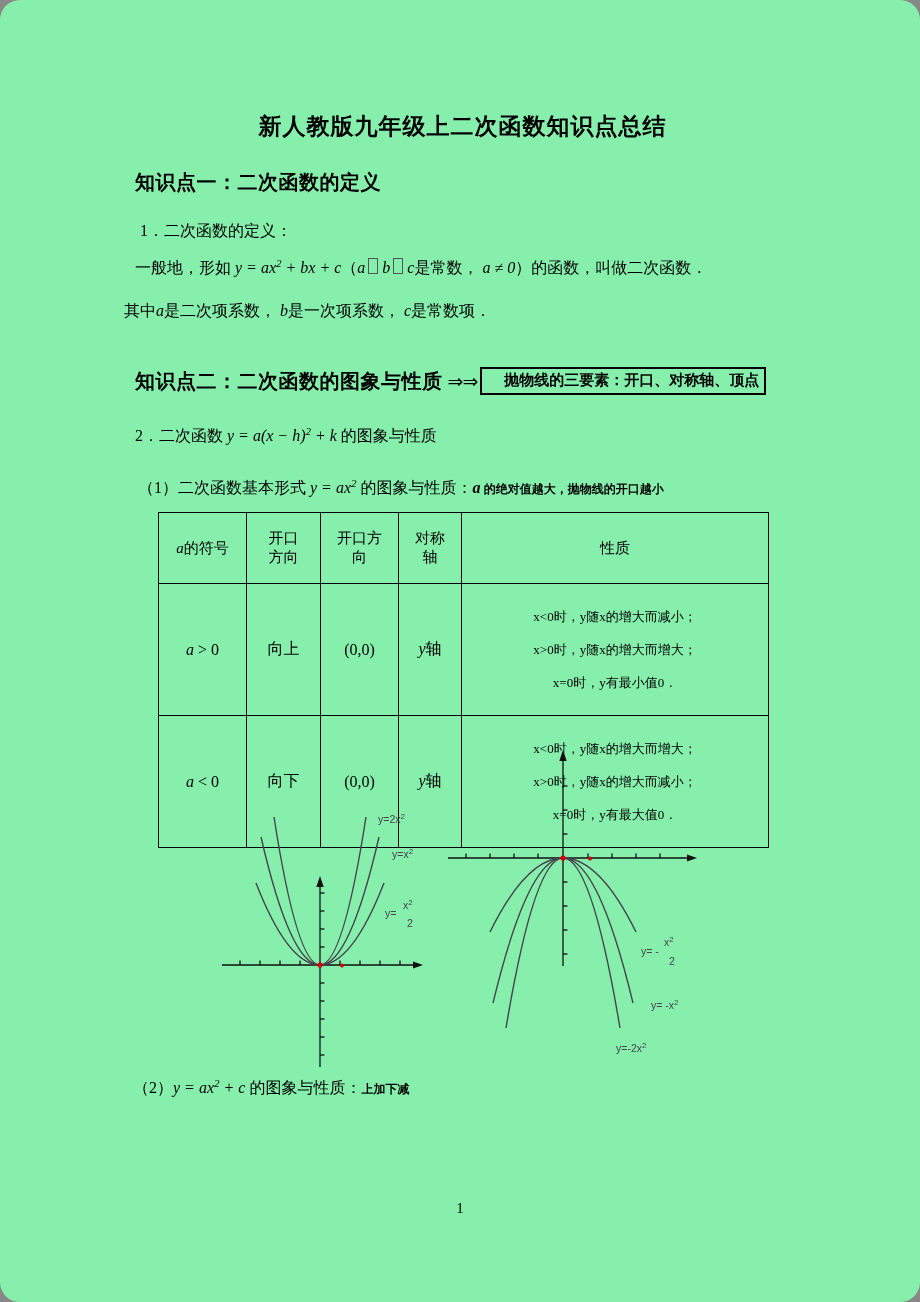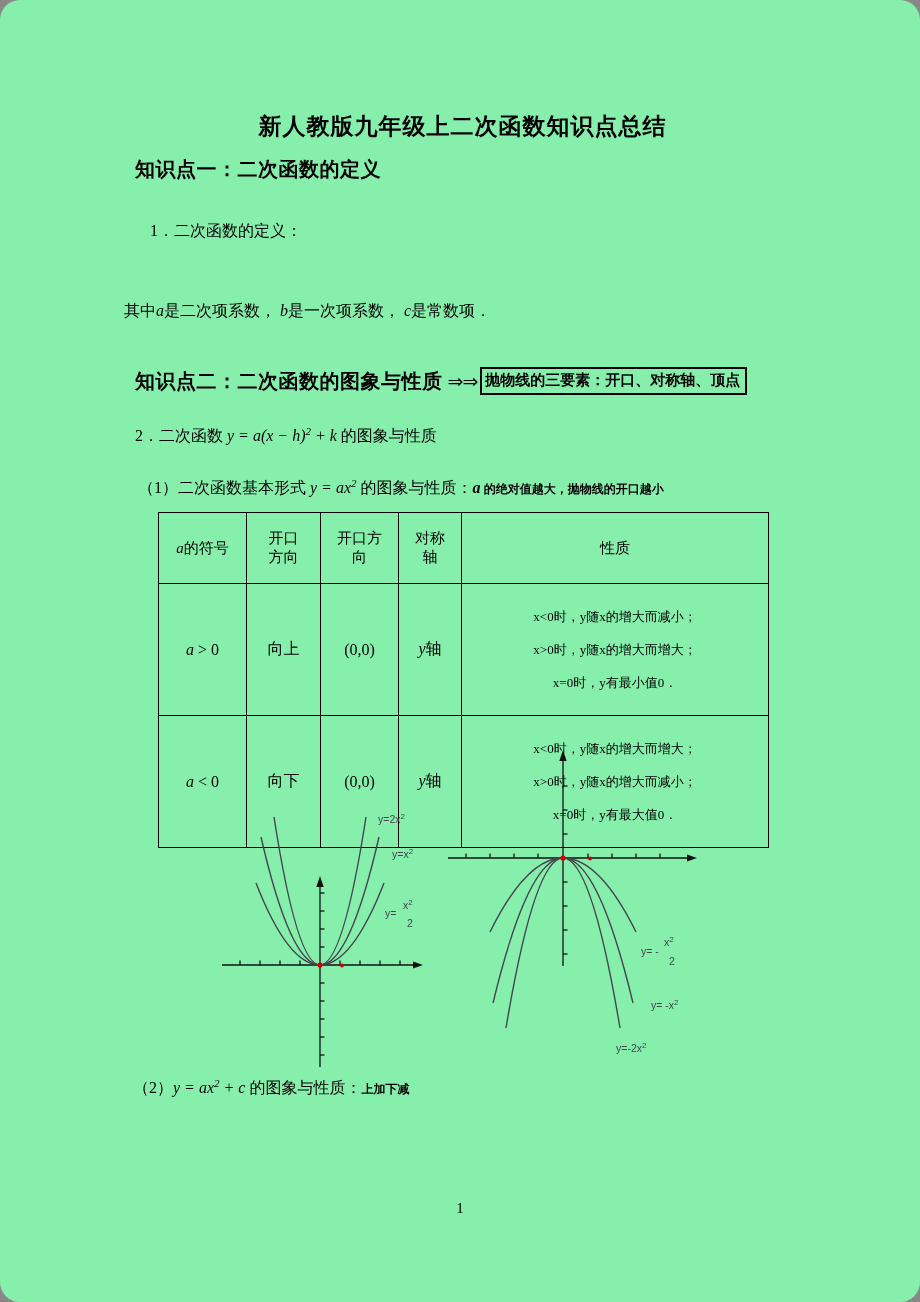--- a/index.html
+++ b/index.html
@@ -10,25 +10,25 @@
   .abs{position:absolute;}
   .doc-title{
     left:135px;top:112px;width:655px;text-align:center;
     font-size:23px;font-weight:bold;line-height:30px;letter-spacing:1px;
     font-family:"Liberation Serif","DejaVu Serif",serif;
   }
   .h-sec{
     font-family:"Liberation Sans","DejaVu Sans",sans-serif;
     font-size:20px;font-weight:bold;letter-spacing:0.5px;
   }
-  .h1{left:135px;top:156px;}
+  .h1{left:135px;top:169px;}
   .h2row{left:135px;top:367px;display:flex;align-items:center;}
   .arrows{font-size:19px;margin:0 3px 0 5px;letter-spacing:-1px;font-family:"Liberation Serif",serif;}
   .boxnote{
-    border:2px solid #000;padding:2px 5px 3px 3px;
+    border:2px solid #000;padding:2px 5px 3px 22px;
     font-family:"Liberation Sans","DejaVu Sans",sans-serif;
     font-size:15px;font-weight:bold;white-space:nowrap;
   }
   .body-line{font-size:16px;line-height:24px;white-space:nowrap;}
   .m{font-family:"Liberation Serif","DejaVu Serif",serif;font-style:italic;}
   .mn{font-family:"Liberation Serif","DejaVu Serif",serif;font-style:normal;}
   sup{font-size:11px;line-height:0;}
   .tofu{
     display:inline-block;width:8px;height:14px;border:1px solid #555;
     margin:0 4px -1px 3px;
@@ -49,22 +49,25 @@
 </style>
 </head>
 <body>
 
 <div class="page">
 
   <div class="abs doc-title">新人教版九年级上二次函数知识点总结</div>
 
   <div class="abs h1 h-sec">知识点一：二次函数的定义</div>
 
-  <div class="abs body-line" style="left:150px;top:219px;">1．二次函数的定义：</div>
-
+  <div class="abs body-line" style="left:140px;top:219px;">1．二次函数的定义：</div>
+
+  <div class="abs body-line" style="left:135px;top:256px;">
+    <span>一般地，形如 </span><span class="m">y = ax</span><sup class="m">2</sup><span class="m"> + bx + c</span><span>（</span><span class="m">a</span><span class="tofu"></span><span class="m">b</span><span class="tofu"></span><span class="m">c</span><span>是常数， </span><span class="m">a ≠ 0</span><span>）的函数，叫做二次函数．</span>
+  </div>
 
   <div class="abs body-line" style="left:124px;top:299px;">
     <span>其中</span><span class="m">a</span><span>是二次项系数， </span><span class="m">b</span><span>是一次项系数， </span><span class="m">c</span><span>是常数项．</span>
   </div>
 
   <div class="abs h2row">
     <span class="h-sec">知识点二：二次函数的图象与性质</span>
     <span class="arrows">⇒⇒</span>
     <span class="boxnote">抛物线的三要素：开口、对称轴、顶点</span>
   </div>

